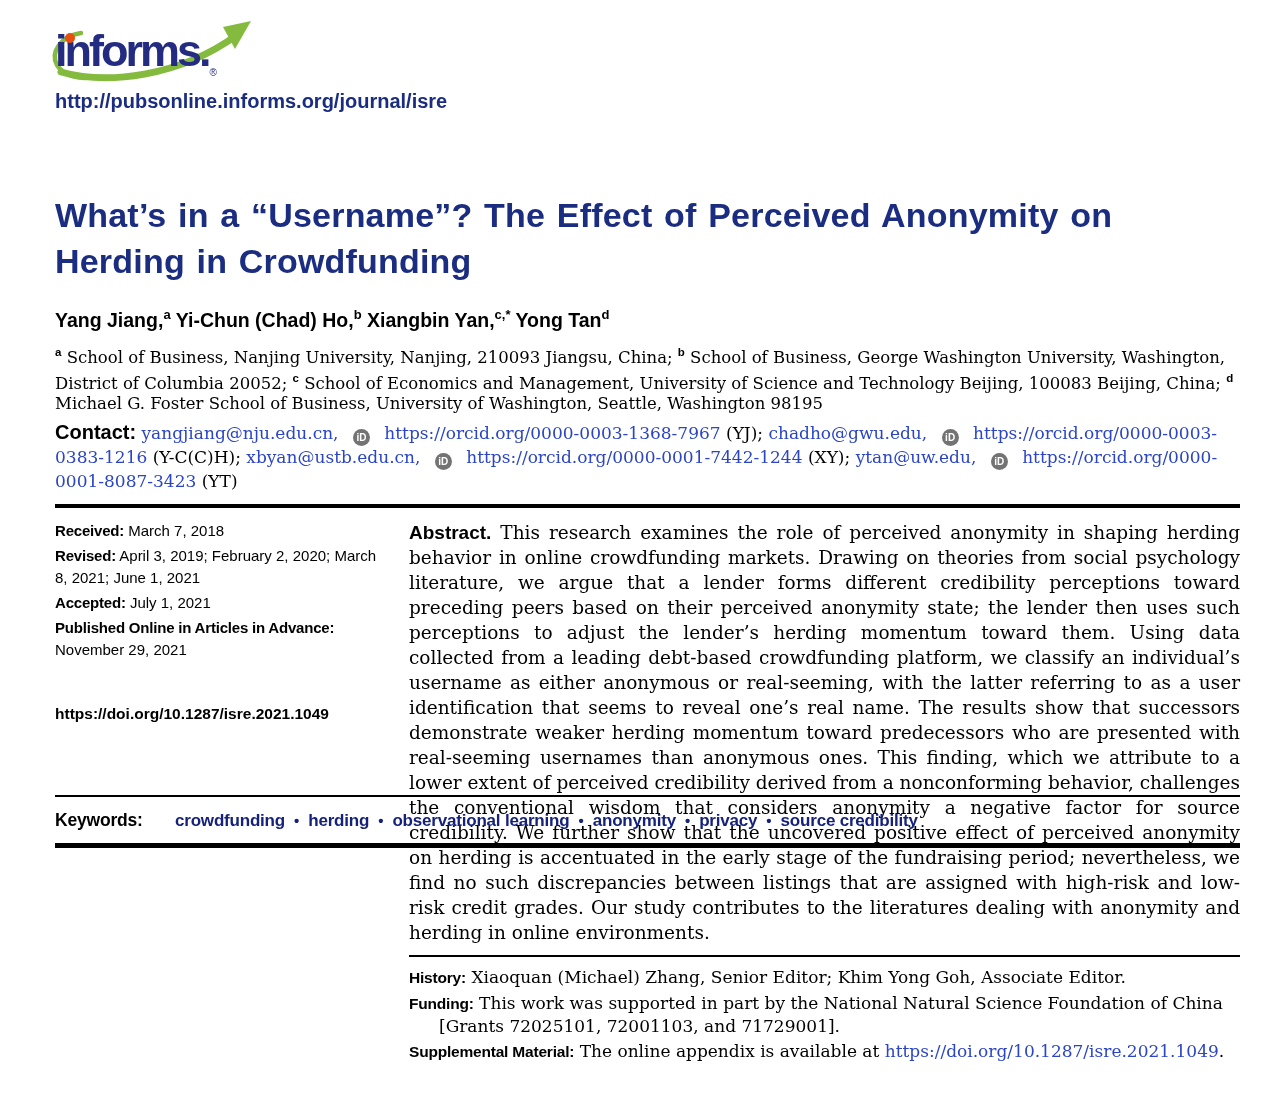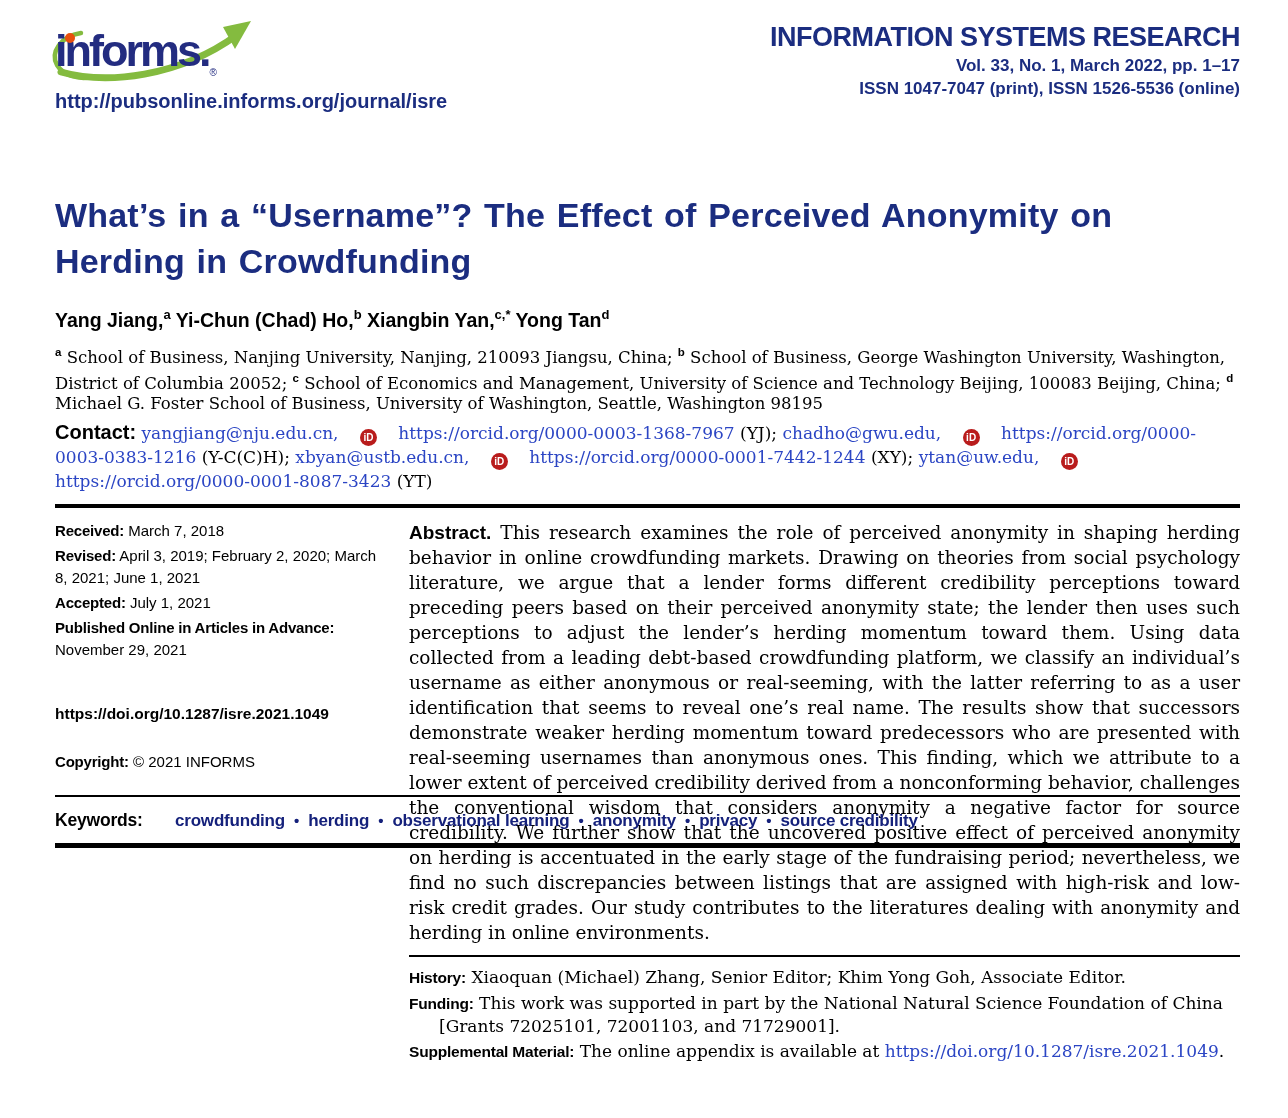--- a/index.html
+++ b/index.html
@@ -33,23 +33,23 @@
   }
   .authors { margin-top:22px; font-size:19.5px; font-weight:bold; }
   .authors sup { font-size:13px; font-weight:bold; }
   .affil { margin-top:11px; font-family:"DejaVu Serif", serif; font-size:16.5px; line-height:21px; }
   .affil sup { font-weight:bold; font-size:11.5px; font-family:"Liberation Sans", sans-serif; }
   .corresponding { font-family:"DejaVu Serif", serif; font-size:16.5px; line-height:21px; margin-top:2px; }
   .contact-line { margin-top:7px; font-family:"DejaVu Serif", serif; font-size:17px; line-height:23px; }
   .lbl-sans { font-family:"Liberation Sans", sans-serif; font-weight:bold; font-size:20px; }
   a.link { color:#2b45c4; text-decoration:none; }
   .orcid-icon {
-    display:inline-block; width:17px; height:17px; border-radius:50%; background:#b91c1c;
+    display:inline-block; width:17px; height:17px; border-radius:50%; background:#737373;
     color:#fff; font-family:"Liberation Sans", sans-serif; font-size:10px; font-weight:bold;
-    text-align:center; line-height:17px; vertical-align:-2px; margin:0 16px;
+    text-align:center; line-height:17px; vertical-align:-2px; margin:0 9px;
   }
 
   
   .rule-thick { height:4px; background:#000; margin-top:11px; }
   .rule-thin  { height:2px; background:#000; }
 
   
   .cols { display:flex; gap:22px; margin-top:12px; }
   .meta { width:332px; flex:0 0 332px; font-size:15px; line-height:22px; }
   .meta p { margin-bottom:3px; }
@@ -81,25 +81,20 @@
         <svg width="214" height="66" viewBox="0 0 214 66">
           <path d="M36,13 C16,16 5,32 12,45 C18,55 33,60 47,57" fill="none" stroke="#84bb3f" stroke-width="4.5" stroke-linecap="round"></path>
           <path d="M16,52 C62,65 134,57 192,15" fill="none" stroke="#84bb3f" stroke-width="7" stroke-linecap="round"></path>
           <polygon points="178,7 206,1 190,29" fill="#84bb3f"></polygon>
         </svg>
         <span class="logo-word">informs.</span><span class="logo-reg">®</span>
         <span class="logo-dot"></span>
       </div>
       <div class="brand-url">http://pubsonline.informs.org/journal/isre</div>
     </div>
-    <div class="journal">
-      <div class="journal-name">INFORMATION SYSTEMS RESEARCH</div>
-      <div class="journal-issue">Vol. 33, No. 1, March 2022, pp. 1–17</div>
-      <div class="journal-issn">ISSN 1047-7047 (print), ISSN 1526-5536 (online)</div>
-    </div>
   </header>
 
   <h1 class="title">What’s in a “Username”? The Effect of Perceived Anonymity on Herding in Crowdfunding</h1>
 
   <div class="authors">
     <span>Yang Jiang,</span><sup>a</sup>
     <span>Yi-Chun (Chad) Ho,</span><sup>b</sup>
     <span>Xiangbin Yan,</span><sup>c,*</sup>
     <span>Yong Tan</span><sup>d</sup>
   </div>
@@ -123,21 +118,20 @@
 
   <div class="rule-thick"></div>
 
   <div class="cols">
     <aside class="meta">
       <p><b>Received:</b> <span>March 7, 2018</span></p>
       <p><b>Revised:</b> <span>April 3, 2019; February 2, 2020; March 8, 2021; June 1, 2021</span></p>
       <p><b>Accepted:</b> <span>July 1, 2021</span></p>
       <p><b>Published Online in Articles in Advance:</b> <span>November 29, 2021</span></p>
       <p class="doi">https://doi.org/10.1287/isre.2021.1049</p>
-      <p><b>Copyright:</b> <span>© 2021 INFORMS</span></p>
     </aside>
 
     <section class="main">
       <p class="abstract"><b class="abs-label">Abstract.</b> <span>This research examines the role of perceived anonymity in shaping herding behavior in online crowdfunding markets. Drawing on theories from social psychology literature, we argue that a lender forms different credibility perceptions toward preceding peers based on their perceived anonymity state; the lender then uses such perceptions to adjust the lender’s herding momentum toward them. Using data collected from a leading debt-based crowdfunding platform, we classify an individual’s username as either anonymous or real-seeming, with the latter referring to as a user identification that seems to reveal one’s real name. The results show that successors demonstrate weaker herding momentum toward predecessors who are presented with real-seeming usernames than anonymous ones. This finding, which we attribute to a lower extent of perceived credibility derived from a nonconforming behavior, challenges the conventional wisdom that considers anonymity a negative factor for source credibility. We further show that the uncovered positive effect of perceived anonymity on herding is accentuated in the early stage of the fundraising period; nevertheless, we find no such discrepancies between listings that are assigned with high-risk and low-risk credit grades. Our study contributes to the literatures dealing with anonymity and herding in online environments.</span></p>
       <div class="rule-thin"></div>
       <p class="hist"><b class="lbl-sans">History:</b> <span>Xiaoquan (Michael) Zhang, Senior Editor; Khim Yong Goh, Associate Editor.</span></p>
       <p class="hist"><b class="lbl-sans">Funding:</b> <span>This work was supported in part by the National Natural Science Foundation of China [Grants 72025101, 72001103, and 71729001].</span></p>
       <p class="hist"><b class="lbl-sans">Supplemental Material:</b> <span>The online appendix is available at </span><a class="link">https://doi.org/10.1287/isre.2021.1049</a><span>.</span></p>
     </section>
   </div>

